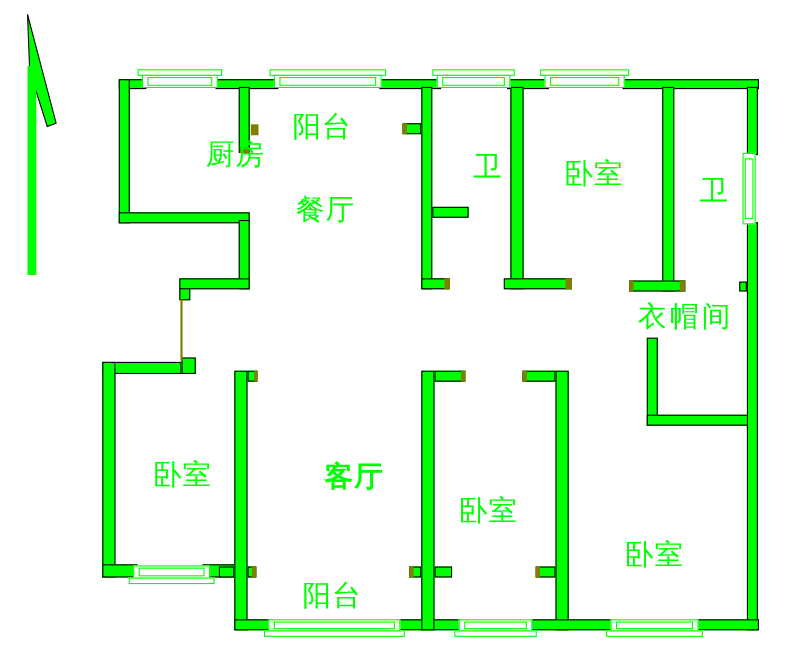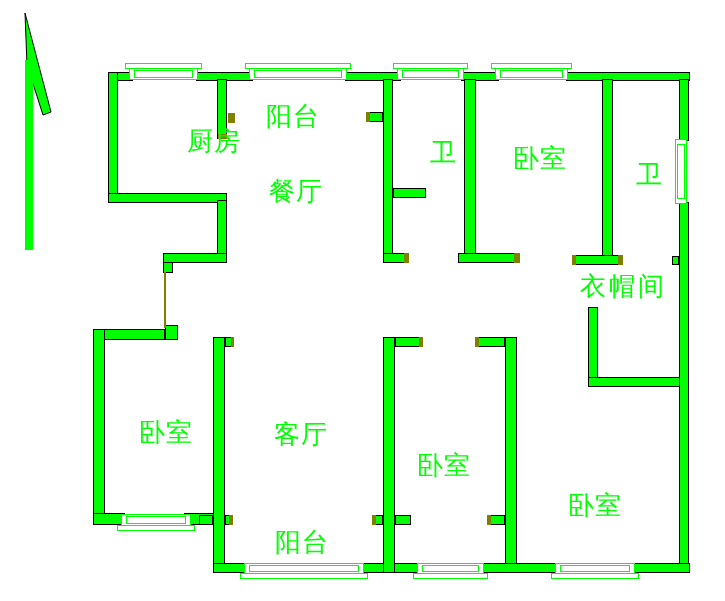--- a/index.html
+++ b/index.html
@@ -24,42 +24,42 @@
   .win.v .pane { top:4px; bottom:4px; left:1px; right:1px; }
   .flange {
     position:absolute; background:#ffffff; height:6px;
     border:1px solid #00ff00; box-sizing:border-box; z-index:2;
   }
   .door-line { position:absolute; background:#808000; z-index:1; }
   .room-label {
     position:absolute; color:#00ff00; font-size:26px; line-height:1;
     white-space:nowrap; z-index:5; letter-spacing:1px;
   }
-  .room-label.wide { letter-spacing:3px;font-family:Liberation Mono, monospace; }
+  .room-label.wide { letter-spacing:3px; }
   .north-arrow { position:absolute; left:18px; top:8px; z-index:4; }
 </style>
 </head>
 <body>
 
 <div class="plan" id="plan">
 
   <svg class="north-arrow" width="44" height="250" viewBox="0 0 44 250">
     <polygon points="7,5 33,104 25,107 9,57" fill="#00ff00" stroke="#000000" stroke-width="1"></polygon>
     <rect x="7" y="52" width="8" height="190" fill="#00ff00"></rect>
   </svg>
 
   <div class="room-label" style="left:143px; top:128px;margin-left:44px;">厨房</div>
   <div class="room-label" style="left:266px; top:103px;">阳台</div>
   <div class="room-label" style="left:269px; top:178px;">餐厅</div>
   <div class="room-label" style="left:430px; top:139px;">卫</div>
   <div class="room-label" style="left:513px; top:145px;">卧室</div>
   <div class="room-label" style="left:636px; top:161px;">卫</div>
   <div class="room-label wide" style="left:580px; top:275px;">衣帽间</div>
   <div class="room-label" style="left:139px; top:419px;">卧室</div>
-  <div class="room-label" style="left:274px; top:421px;">客厅</div>
+  <div class="room-label" style="left:295px; top:421px;font-weight:bold;">客厅</div>
   <div class="room-label" style="left:417px; top:452px;">卧室</div>
   <div class="room-label" style="left:275px; top:529px;">阳台</div>
   <div class="room-label" style="left:568px; top:492px;">卧室</div>
 
 <div class="wall" style="left: 108px; top: 72px; width: 25px; height: 9px; background: rgb(0, 255, 0); border-color: rgb(0, 0, 0);"></div>
     <div class="wall" style="left: 196px; top: 72px; width: 57px; height: 9px; background: rgb(0, 255, 0); border-color: rgb(0, 0, 0);"></div>
     <div class="wall" style="left: 345px; top: 72px; width: 56px; height: 9px; background: rgb(0, 255, 0); border-color: rgb(0, 0, 0);"></div>
     <div class="wall" style="left: 461px; top: 72px; width: 38px; height: 9px; background: rgb(0, 255, 0); border-color: rgb(0, 0, 0);"></div>
     <div class="wall" style="left: 566px; top: 72px; width: 124px; height: 9px; background: rgb(0, 255, 0); border-color: rgb(0, 0, 0);"></div>
     <div class="wall" style="left: 108px; top: 72px; width: 10px; height: 131px; background: rgb(0, 255, 0); border-color: rgb(0, 0, 0);"></div>

